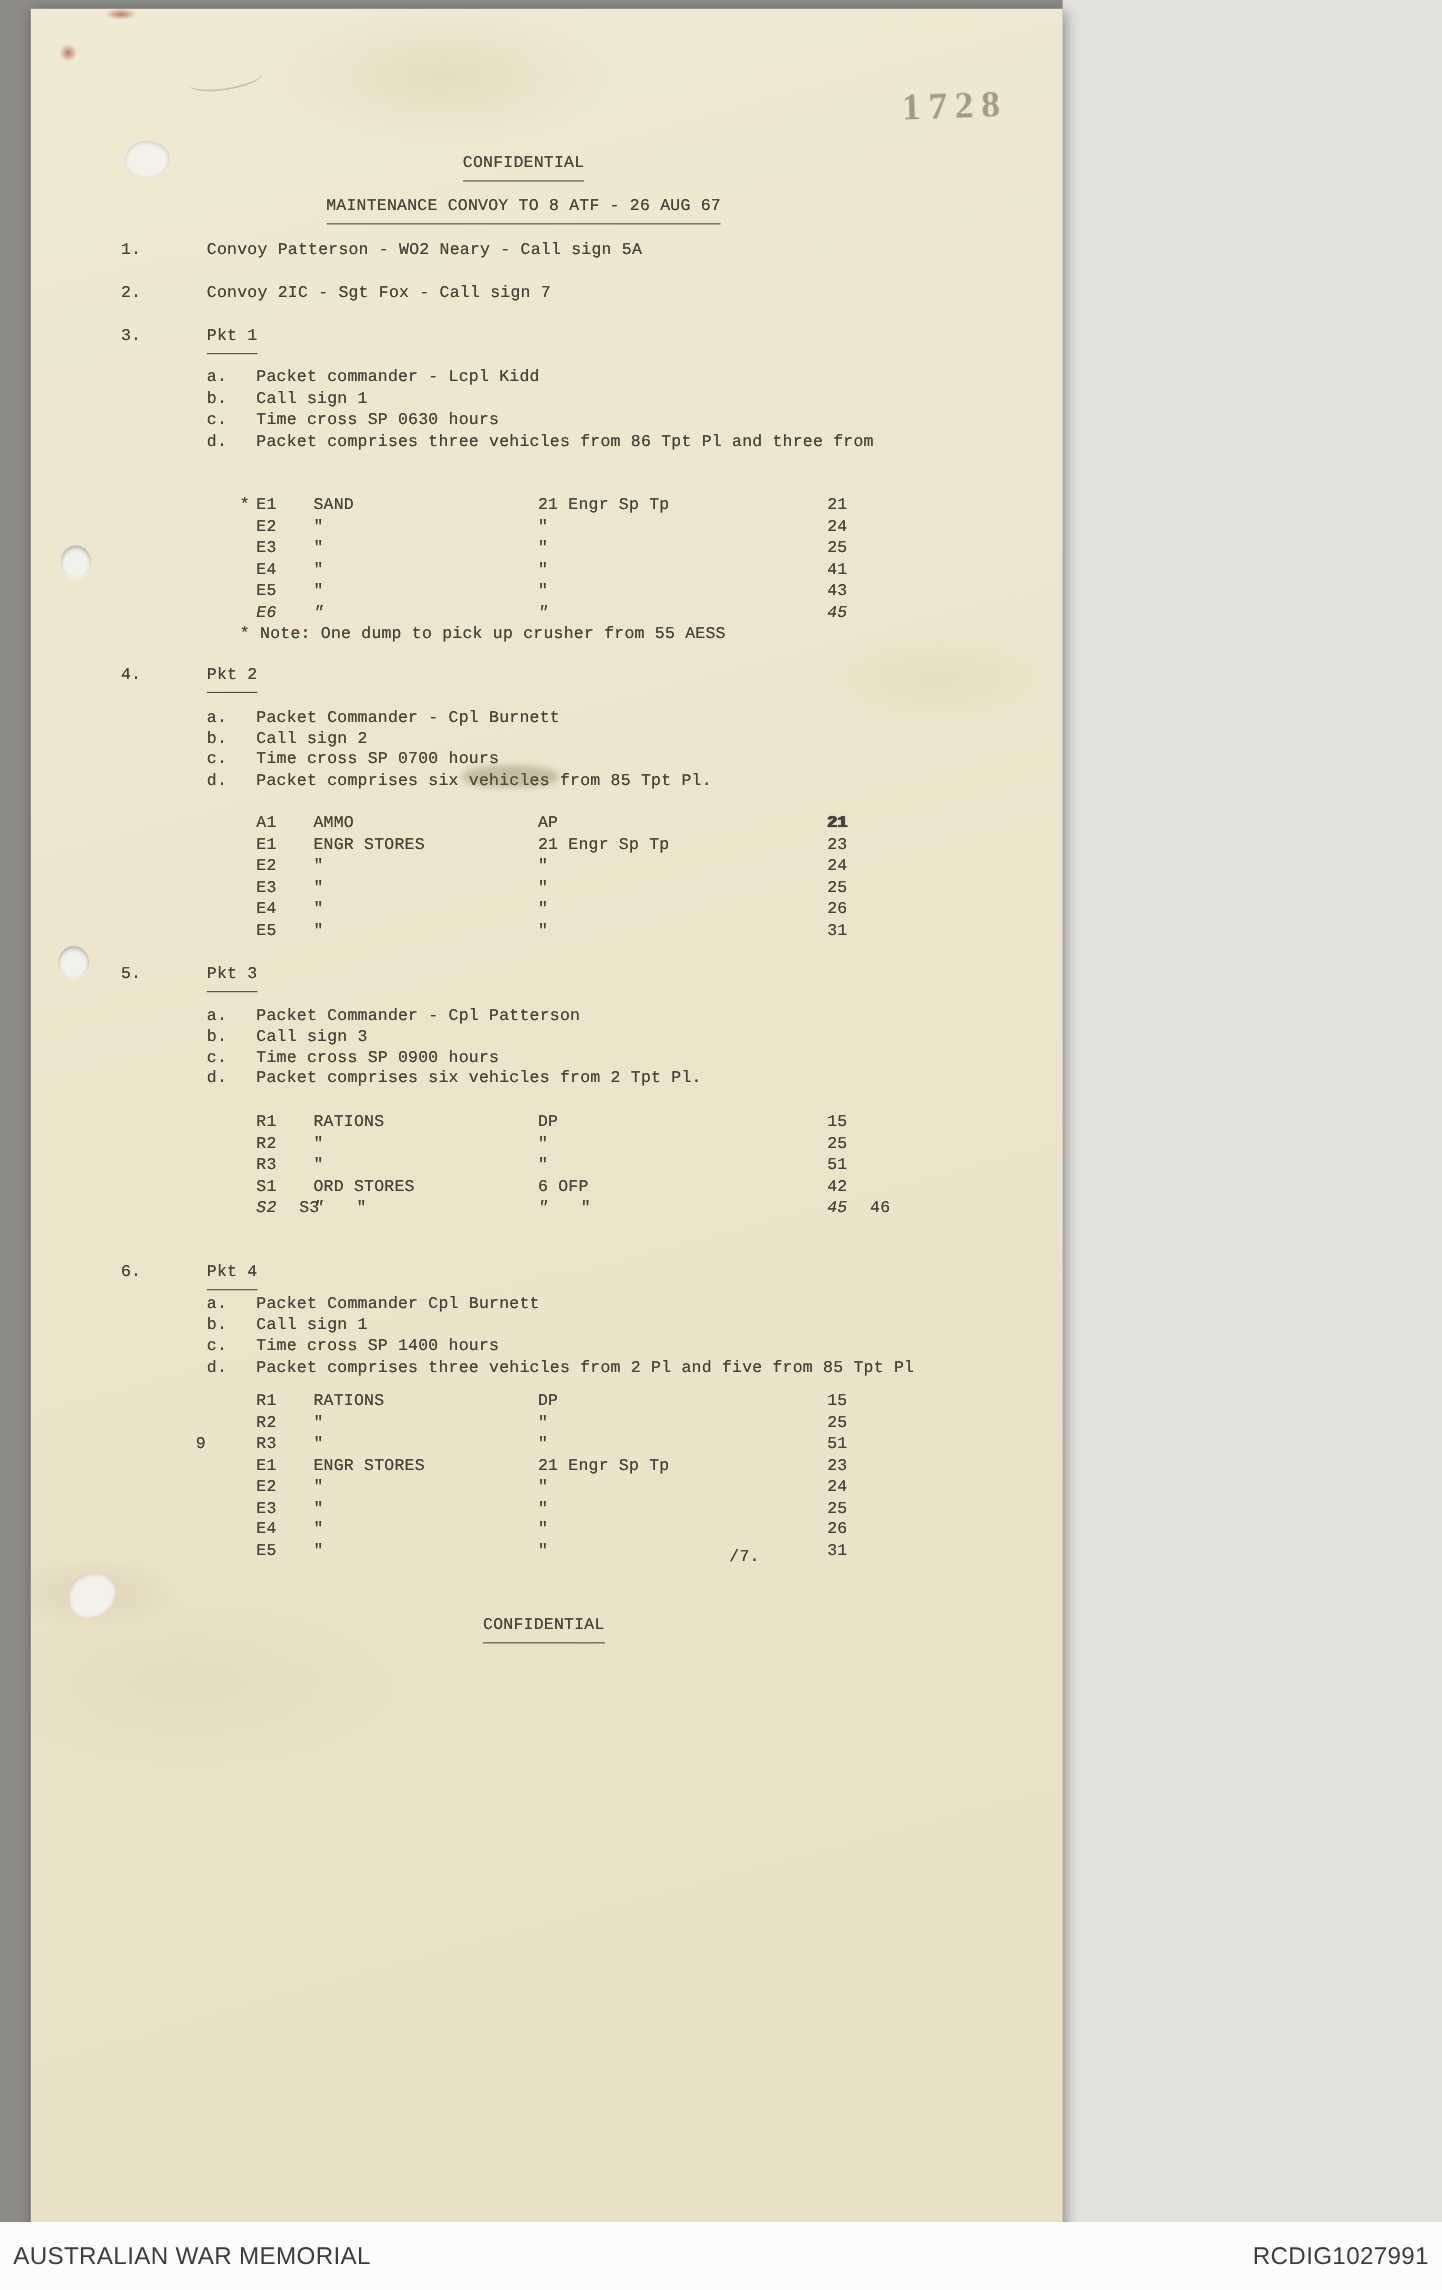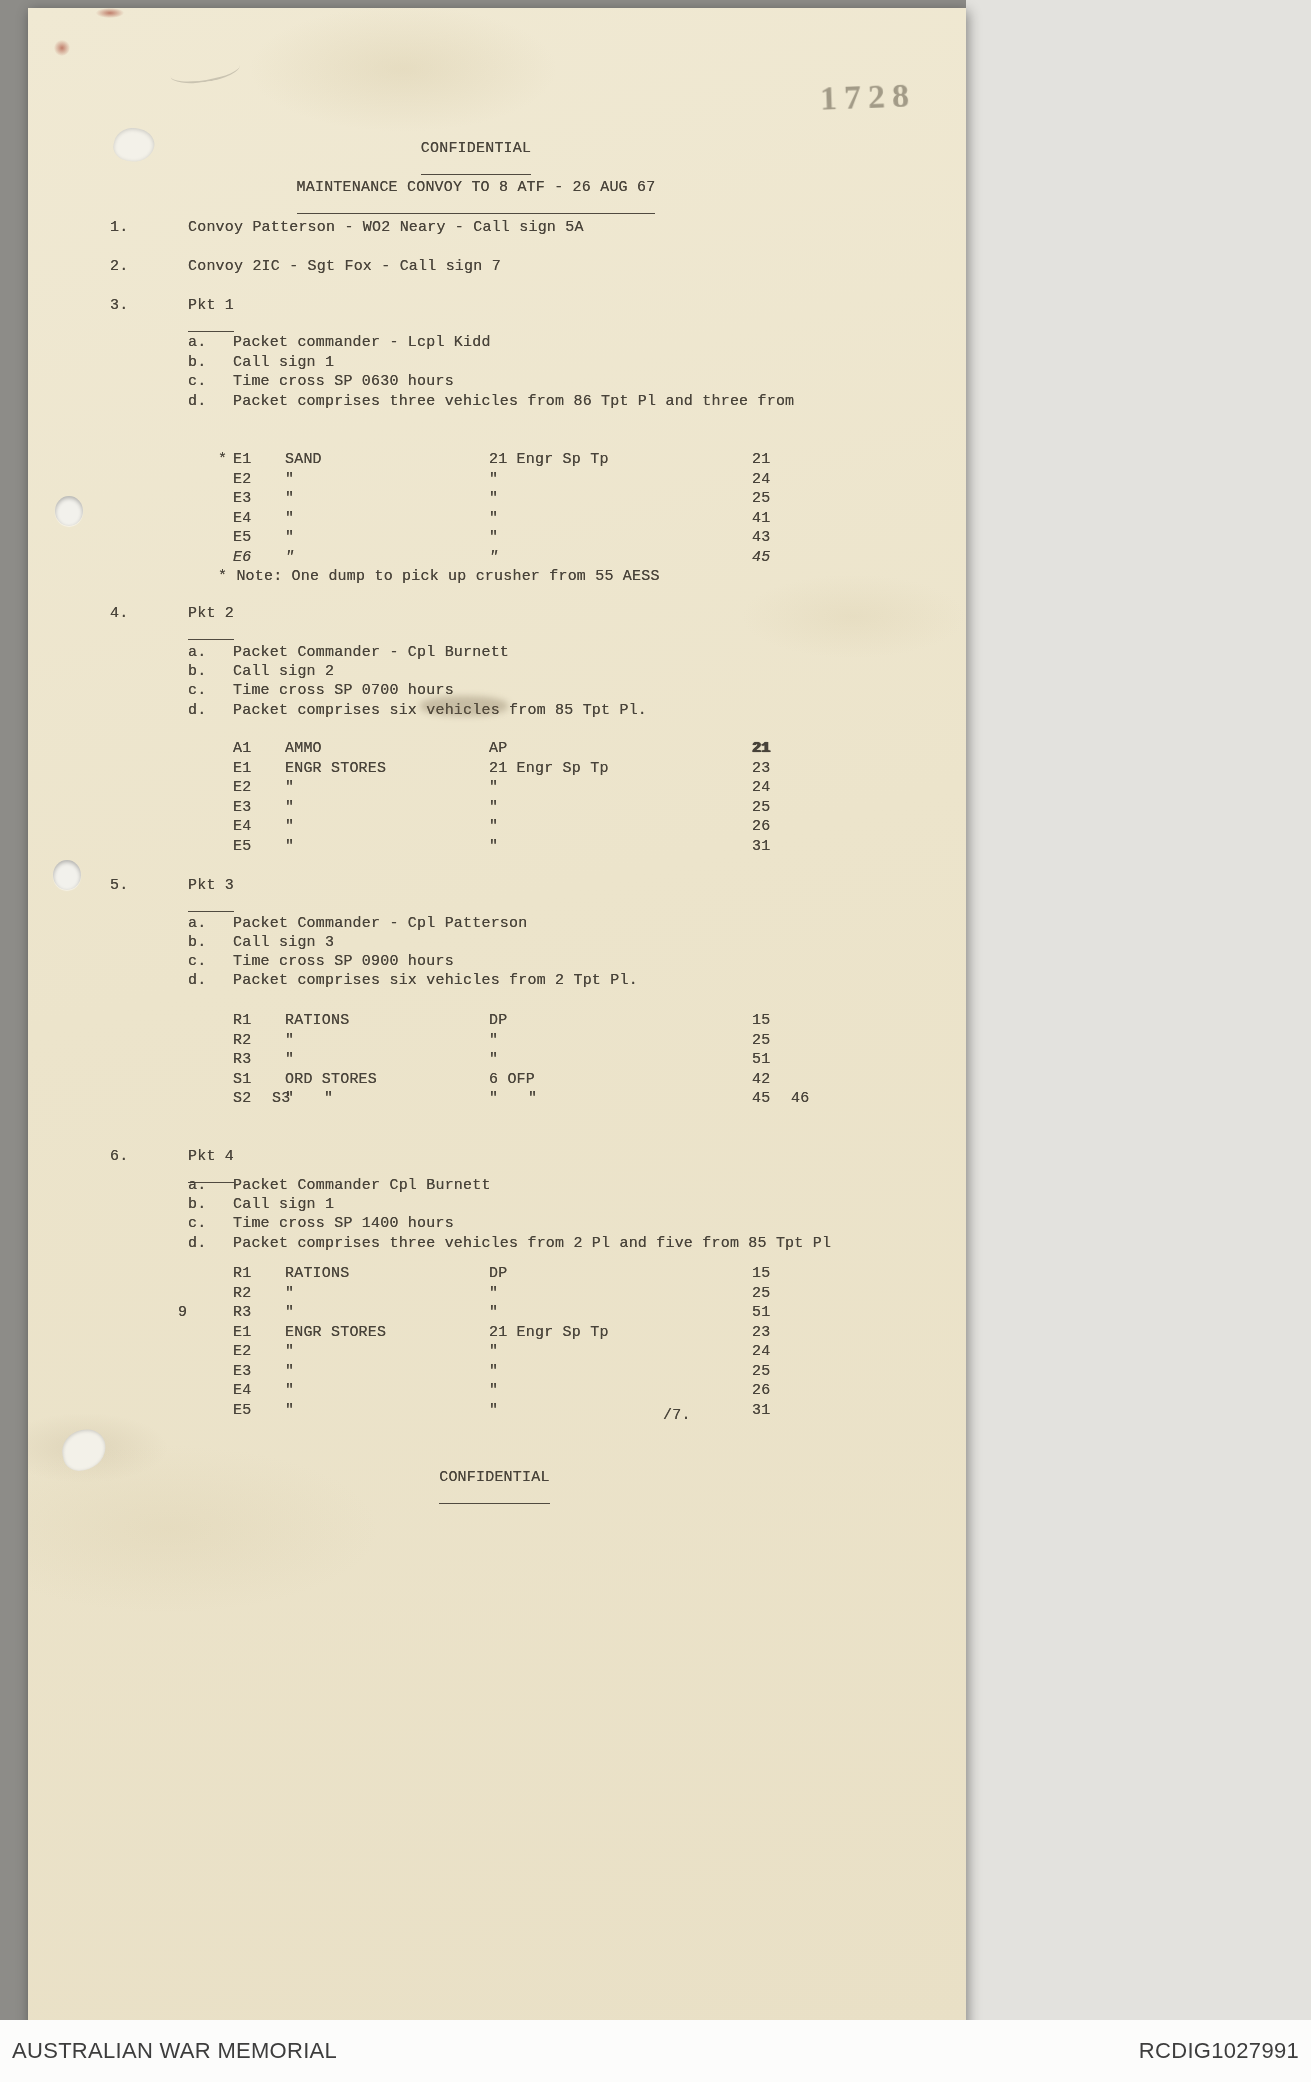--- a/index.html
+++ b/index.html
@@ -66,21 +66,21 @@
   .m9{left:150px;}
   .pref{left:635px;}
   .tc{position:absolute;top:0;}
   .tc0{left:205px;} .tc1{left:257px;} .tc2{left:461px;} .tc3{left:724px;}
   .center{
     position:absolute;left:0;width:896px;text-align:center;height:20px;
     font-family:"Liberation Mono", monospace;font-size:15px;line-height:19px;
     color:#48433a;letter-spacing:.2px;white-space:pre;
     text-shadow:0 0 .6px rgba(62,54,42,.75);
   }
-  .u{border-bottom:1.5px solid #504a40;padding-bottom:16px;display:inline-block;}
+  .u{border-bottom:1.5px solid #504a40;padding-bottom:6px;display:inline-block;}
   .overstruck{
     font-weight:bold;
     text-shadow:1px 0 0 currentColor,-0.6px 0 0 currentColor,0 0 1px rgba(62,54,42,.9);
     filter:blur(.3px);
   }
   .smudge{
     position:absolute;background:rgba(112,96,70,.30);
     border-radius:45%;filter:blur(3px);pointer-events:none;
   }
   
@@ -234,21 +234,21 @@
     <div class="line" style="top: 731px;"><span class="tc tc0">A1</span><span class="tc tc1">AMMO</span><span class="tc tc2">AP</span><span class="tc tc3 overstruck">21</span></div>
     <div class="line" style="top: 750.5px;"><span class="tc tc0">E1</span><span class="tc tc1">ENGR STORES</span><span class="tc tc2">21 Engr Sp Tp</span><span class="tc tc3">23</span></div>
     <div class="line" style="top: 770px;"><span class="tc tc0">E2</span><span class="tc tc1">"</span><span class="tc tc2">"</span><span class="tc tc3">24</span></div>
     <div class="line" style="top: 789.5px;"><span class="tc tc0">E3</span><span class="tc tc1">"</span><span class="tc tc2">"</span><span class="tc tc3">25</span></div>
     <div class="line" style="top: 809px;"><span class="tc tc0">E4</span><span class="tc tc1">"</span><span class="tc tc2">"</span><span class="tc tc3">26</span></div>
     <div class="line" style="top: 828.5px;"><span class="tc tc0">E5</span><span class="tc tc1">"</span><span class="tc tc2">"</span><span class="tc tc3">31</span></div>
     <div class="line" style="top: 1003px;"><span class="tc tc0">R1</span><span class="tc tc1">RATIONS</span><span class="tc tc2">DP</span><span class="tc tc3">15</span></div>
     <div class="line" style="top: 1022.5px;"><span class="tc tc0">R2</span><span class="tc tc1">"</span><span class="tc tc2">"</span><span class="tc tc3">25</span></div>
     <div class="line" style="top: 1042px;"><span class="tc tc0">R3</span><span class="tc tc1">"</span><span class="tc tc2">"</span><span class="tc tc3">51</span></div>
     <div class="line" style="top: 1061.5px;"><span class="tc tc0">S1</span><span class="tc tc1">ORD STORES</span><span class="tc tc2">6 OFP</span><span class="tc tc3">42</span></div>
-    <div class="line" style="top: 1081px;"><span class="tc tc0">S2</span><span class="tc tc1">"</span><span class="tc tc2">"</span><span class="tc tc3">45</span></div>
+    <div class="line" style="top: 1081px; font-style: italic;"><span class="tc tc0">S2</span><span class="tc tc1">"</span><span class="tc tc2">"</span><span class="tc tc3">45</span></div>
     <div class="line" style="top: 1081px; margin-left: 39px;"><span class="tc tc0">S3</span><span class="tc tc1">"</span><span class="tc tc2">"</span><span class="tc tc3">46</span></div>
     <div class="line" style="top: 1256px;"><span class="tc tc0">R1</span><span class="tc tc1">RATIONS</span><span class="tc tc2">DP</span><span class="tc tc3">15</span></div>
     <div class="line" style="top: 1275.5px;"><span class="tc tc0">R2</span><span class="tc tc1">"</span><span class="tc tc2">"</span><span class="tc tc3">25</span></div>
     <div class="line" style="top: 1295px;"><span class="tc tc0">R3</span><span class="tc tc1">"</span><span class="tc tc2">"</span><span class="tc tc3">51</span></div>
     <div class="line" style="top: 1314.5px;"><span class="tc tc0">E1</span><span class="tc tc1">ENGR STORES</span><span class="tc tc2">21 Engr Sp Tp</span><span class="tc tc3">23</span></div>
     <div class="line" style="top: 1334px;"><span class="tc tc0">E2</span><span class="tc tc1">"</span><span class="tc tc2">"</span><span class="tc tc3">24</span></div>
     <div class="line" style="top: 1353.5px;"><span class="tc tc0">E3</span><span class="tc tc1">"</span><span class="tc tc2">"</span><span class="tc tc3">25</span></div>
     <div class="line" style="top: 1373px;"><span class="tc tc0">E4</span><span class="tc tc1">"</span><span class="tc tc2">"</span><span class="tc tc3">26</span></div>
     <div class="line" style="top: 1392.5px;"><span class="tc tc0">E5</span><span class="tc tc1">"</span><span class="tc tc2">"</span><span class="tc tc3">31</span></div>
   </div>

